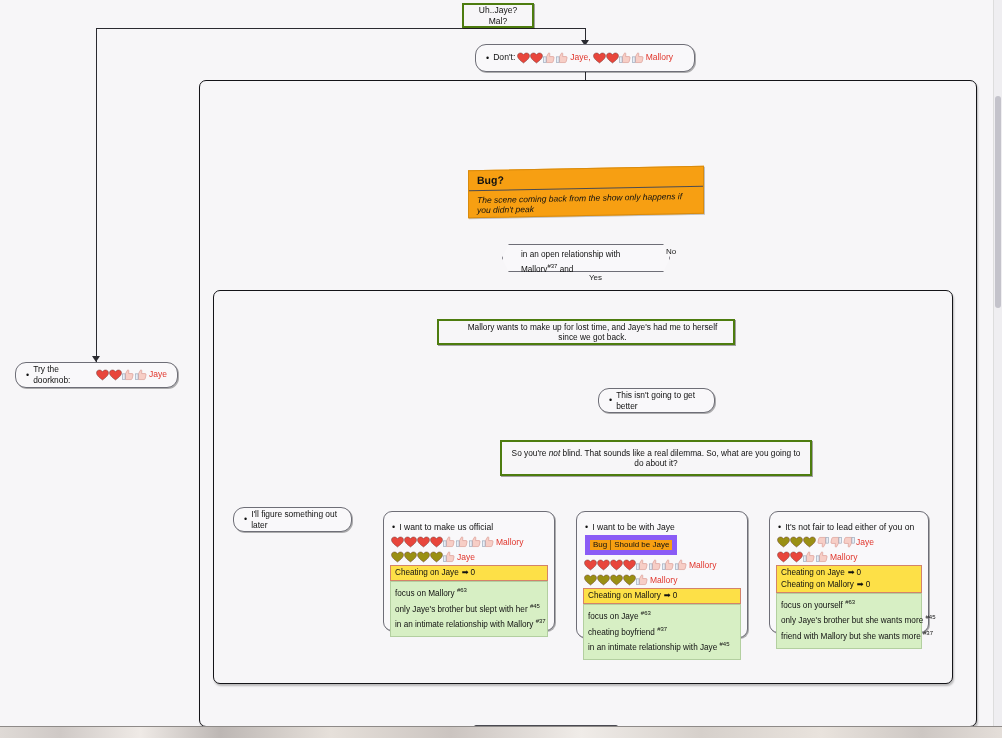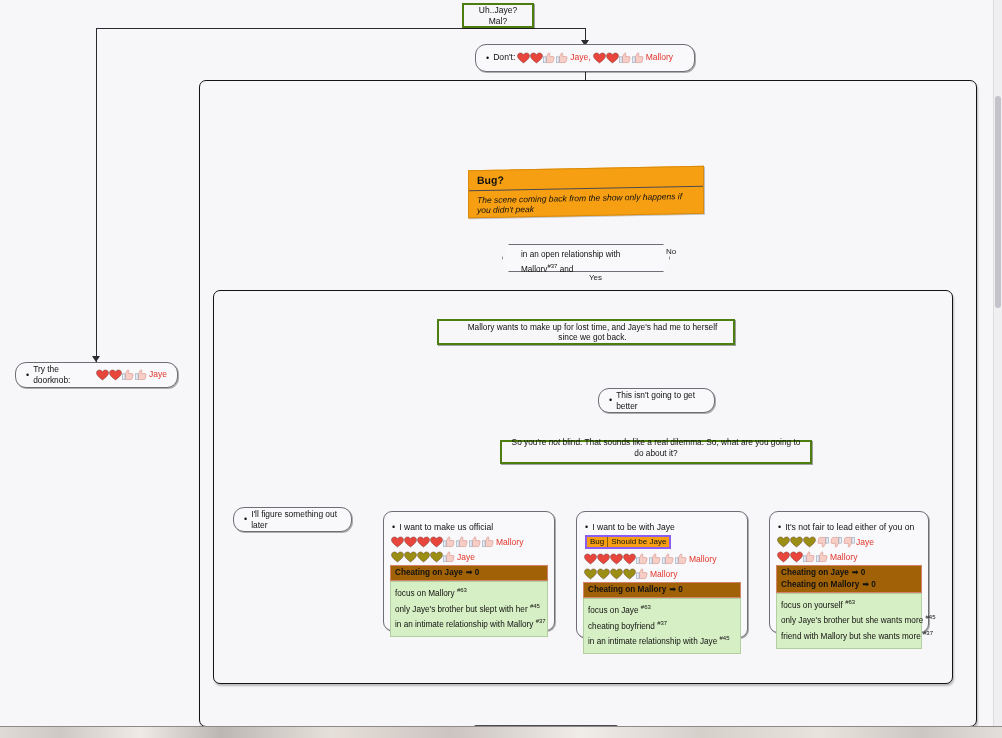--- a/index.html
+++ b/index.html
@@ -55,32 +55,32 @@
   }
 
   
   .card{
     background:#f9f8fa;border:1px solid #6e6e77;border-radius:9px;
     box-shadow:1px 1px 0 rgba(0,0,0,.3);
     padding:6px 6px 7px 6px;
   }
   .card .ttl{font-size:8.6px;margin:4px 0 3px 2px;white-space:nowrap;}
   .cardbug{
-    display:inline-block;background:#f79f12;border:2px solid #8b5cf6;
+    display:inline-block;background:#f79f12;border:5px solid #8b5cf6;
     font-size:8px;margin:0 0 3px 2px;line-height:1.25;
   }
   .cardbug span{display:inline-block;padding:0 3px;}
   .cardbug span+span{border-left:1px solid #8d5c06;}
   .iconrow{display:flex;align-items:center;margin:0 0 1px 1px;height:14px;}
   .iconrow .who{font-size:8.5px;color:#e0352b;margin-left:1px;}
   .band{
     border:1px solid #cf8d72;font-size:8.2px;line-height:1.45;
     padding:1px 4px;white-space:nowrap;
   }
-  .band.or{background:#a16207;border-color:#d3836a;font-weight:bold;}
+  .band.or{background:#fde047;border-color:#d3836a;}
   .band.gr{background:#d7efc4;border-color:#b3cfa0;padding:3px 4px 4px 4px;}
   .band.gr div{padding:1px 0;}
   sup{font-size:6px;vertical-align:super;}
   .arrow-g{display:inline-block;margin:0 2px 0 3px;}
 
   
   .ln{position:absolute;background:#2a2a30;}
   .vl{width:1.2px;}
   .hl{height:1.2px;}
   .ah{position:absolute;width:0;height:0;
@@ -239,21 +239,21 @@
 
   <div class="rect abs" style="left:437px;top:319px;width:298px;height:26px;font-size:8.3px;padding-left:21px;">
     <span>Mallory wants to make up for lost time, and Jaye's had me to herself since we got back.</span>
   </div>
 
   <div class="round abs" style="left:598px;top:388px;width:117px;height:25px;">
     <span class="bullet">•</span>
     <span style="font-size:8.4px;">This isn't going to get better</span>
   </div>
 
-  <div class="rect abs" style="left:500px;top:440px;width:312px;height:24px;font-size:8.3px;align-items:flex-end;">
+  <div class="rect abs" style="left:500px;top:440px;width:312px;height:36px;font-size:8.3px;">
     <span><span>So you're </span><em>not</em><span> blind. That sounds like a real dilemma. So, what are you going to do about it?</span></span>
   </div>
 
   <div class="round abs" style="left:233px;top:507px;width:119px;height:25px;">
     <span class="bullet">•</span>
     <span style="font-size:8.4px;">I'll figure something out later</span>
   </div>
 
   <div id="card-0" class="card abs" style="left:383px;top:511px;width:172px;height:120px;">
       <div class="ttl"><span class="bullet">•</span>I want to make us official</div>

